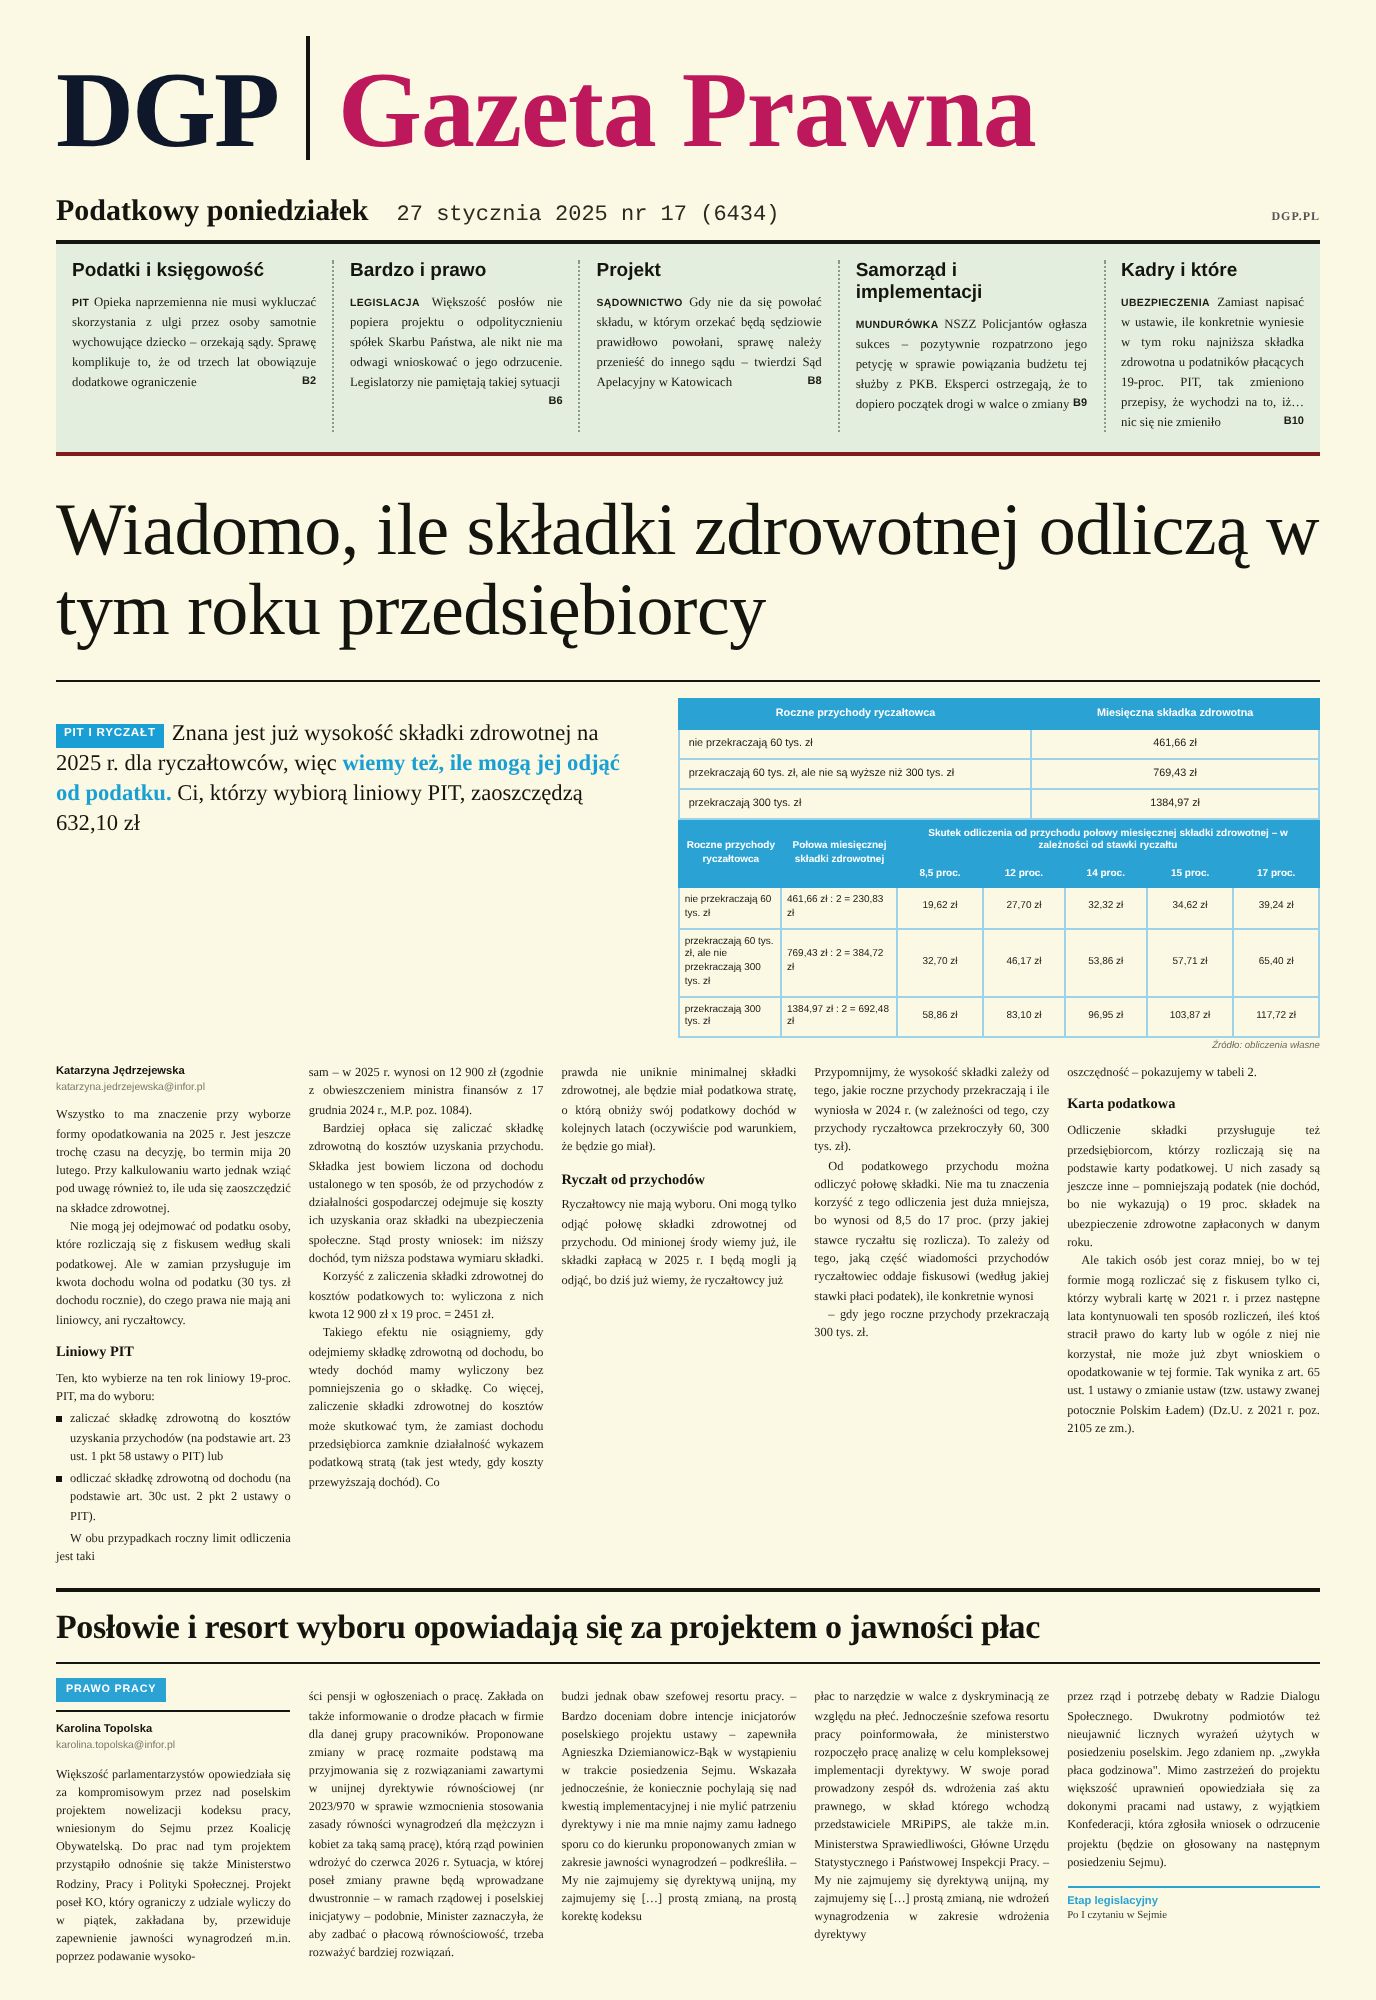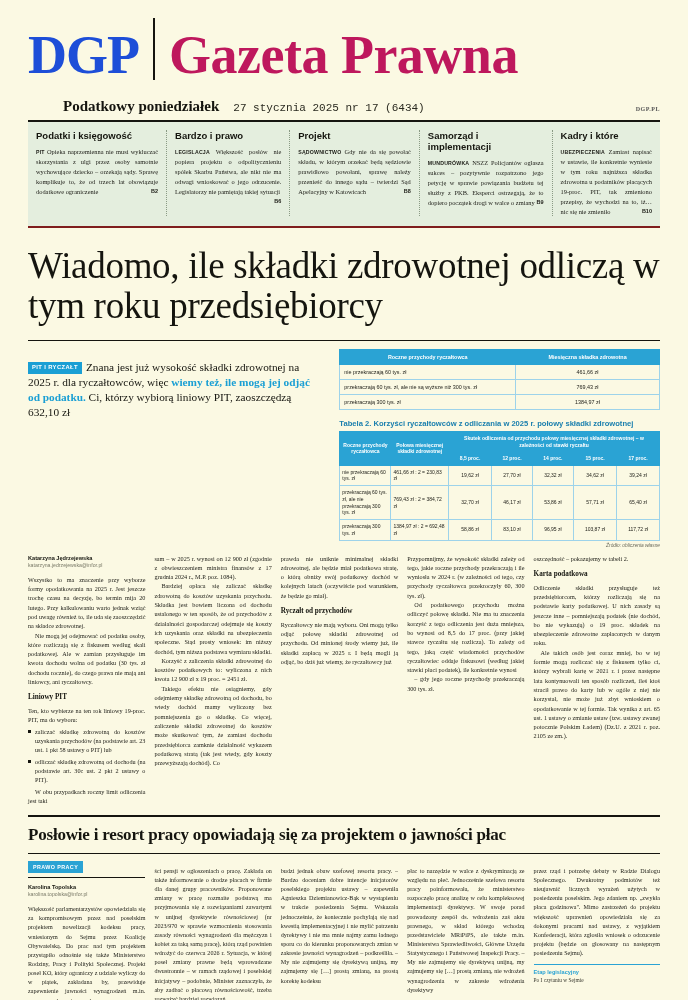--- a/index.html
+++ b/index.html
@@ -11,30 +11,30 @@
     overflow:hidden;
     position:relative;
   }
   .page{width:688px;height:1000px;position:relative;box-sizing:border-box;padding:0 28px;}
 
   
   .masthead{display:flex;align-items:flex-end;padding-top:18px;}
   .dgp{
     font-family:"Liberation Serif", serif;
     font-weight:bold;font-size:54px;line-height:54px;letter-spacing:-1px;
-    color:#1d4ed8;
+    color:#0f172a;
   }
   .mast-divider{width:2px;background:#15150f;height:62px;margin:0 14px 2px 14px;}
   .gazeta{
     font-family:"Liberation Serif", serif;
     font-weight:bold;font-size:54px;line-height:54px;letter-spacing:-0.5px;
     color:#be185d;
   }
   .subbar{display:flex;align-items:baseline;margin-top:16px;}
-  .sub-title{font-family:"Liberation Serif",serif;font-weight:bold;font-size:15px;color:#15150f;margin-left:35px;}
+  .sub-title{font-family:"Liberation Serif",serif;font-weight:bold;font-size:15px;color:#15150f;}
   .sub-date{font-size:11px;margin-left:14px;color:#2a2a20;font-family:Liberation Mono, monospace;}
   .sub-right{margin-left:auto;font-size:6px;font-weight:bold;letter-spacing:.5px;color:#555;}
   .rule-top{border-top:2px solid #15150f;margin-top:5px;}
 
   
   .navstrip{
     background:#e4eede;
     display:flex;
     padding:8px 0 10px 0;
     border-bottom:2px solid #7f1d1d;
@@ -230,21 +230,20 @@
           <td>przekraczają 60 tys. zł, ale nie są wyższe niż 300 tys. zł</td>
           <td class="c">769,43 zł</td>
         </tr>
         <tr>
           <td>przekraczają 300 tys. zł</td>
           <td class="c">1384,97 zł</td>
         </tr>
       </tbody>
         </table>
 
-      <div class="tbl-title" style="margin-top:9px">Tabela 2. Korzyści ryczałtowców z odliczania w 2025 r. połowy składki zdrowotnej</div>
       <table class="t2">
         <tbody>
             <tr>
           <th rowspan="2" style="width:16%">Roczne przychody ryczałtowca</th>
           <th rowspan="2" style="width:18%">Połowa miesięcznej składki zdrowotnej</th>
           <th colspan="5">Skutek odliczenia od przychodu połowy miesięcznej składki zdrowotnej – w zależności od stawki ryczałtu</th>
         </tr>
         <tr>
           <th>8,5 proc.</th>
           <th>12 proc.</th>
@@ -321,21 +320,21 @@
 
     <div class="bcol" style="padding-right:0">
       <p class="first">oszczędność – pokazujemy w tabeli 2.</p>
       <div class="sub-h">Karta podatkowa</div>
       <p class="first">Odliczenie składki przysługuje też przedsiębiorcom, którzy rozliczają się na podstawie karty podatkowej. U nich zasady są jeszcze inne – pomniejszają podatek (nie dochód, bo nie wykazują) o 19 proc. składek na ubezpieczenie zdrowotne zapłaconych w danym roku.</p>
       <p>Ale takich osób jest coraz mniej, bo w tej formie mogą rozliczać się z fiskusem tylko ci, którzy wybrali kartę w 2021 r. i przez następne lata kontynuowali ten sposób rozliczeń, ileś ktoś stracił prawo do karty lub w ogóle z niej nie korzystał, nie może już zbyt wnioskiem o opodatkowanie w tej formie. Tak wynika z art. 65 ust. 1 ustawy o zmianie ustaw (tzw. ustawy zwanej potocznie Polskim Ładem) (Dz.U. z 2021 r. poz. 2105 ze zm.).</p>
     </div>
   </div>
 
   <div class="rule-lower"></div>
-  <h2 class="headline2">Posłowie i resort pracy opowiadają się za projektem o jawności płac</h2>
+  <h2 class="headline2">Posłowie i resort wyboru opowiadają się za projektem o jawności płac</h2>
   <div class="rule-thin2"></div>
 
   <div class="bodycols2">
     <div class="b2col">
       <div class="badge2">PRAWO PRACY</div>
       <div class="badge2line"></div>
       <div class="byline-name">Karolina Topolska</div>
       <div class="byline-mail">karolina.topolska@infor.pl</div>
       <p>Większość parlamentarzystów opowiedziała się za kompromisowym przez nad poselskim projektem nowelizacji kodeksu pracy, wniesionym do Sejmu przez Koalicję Obywatelską. Do prac nad tym projektem przystąpiło odnośnie się także Ministerstwo Rodziny, Pracy i Polityki Społecznej.
 

